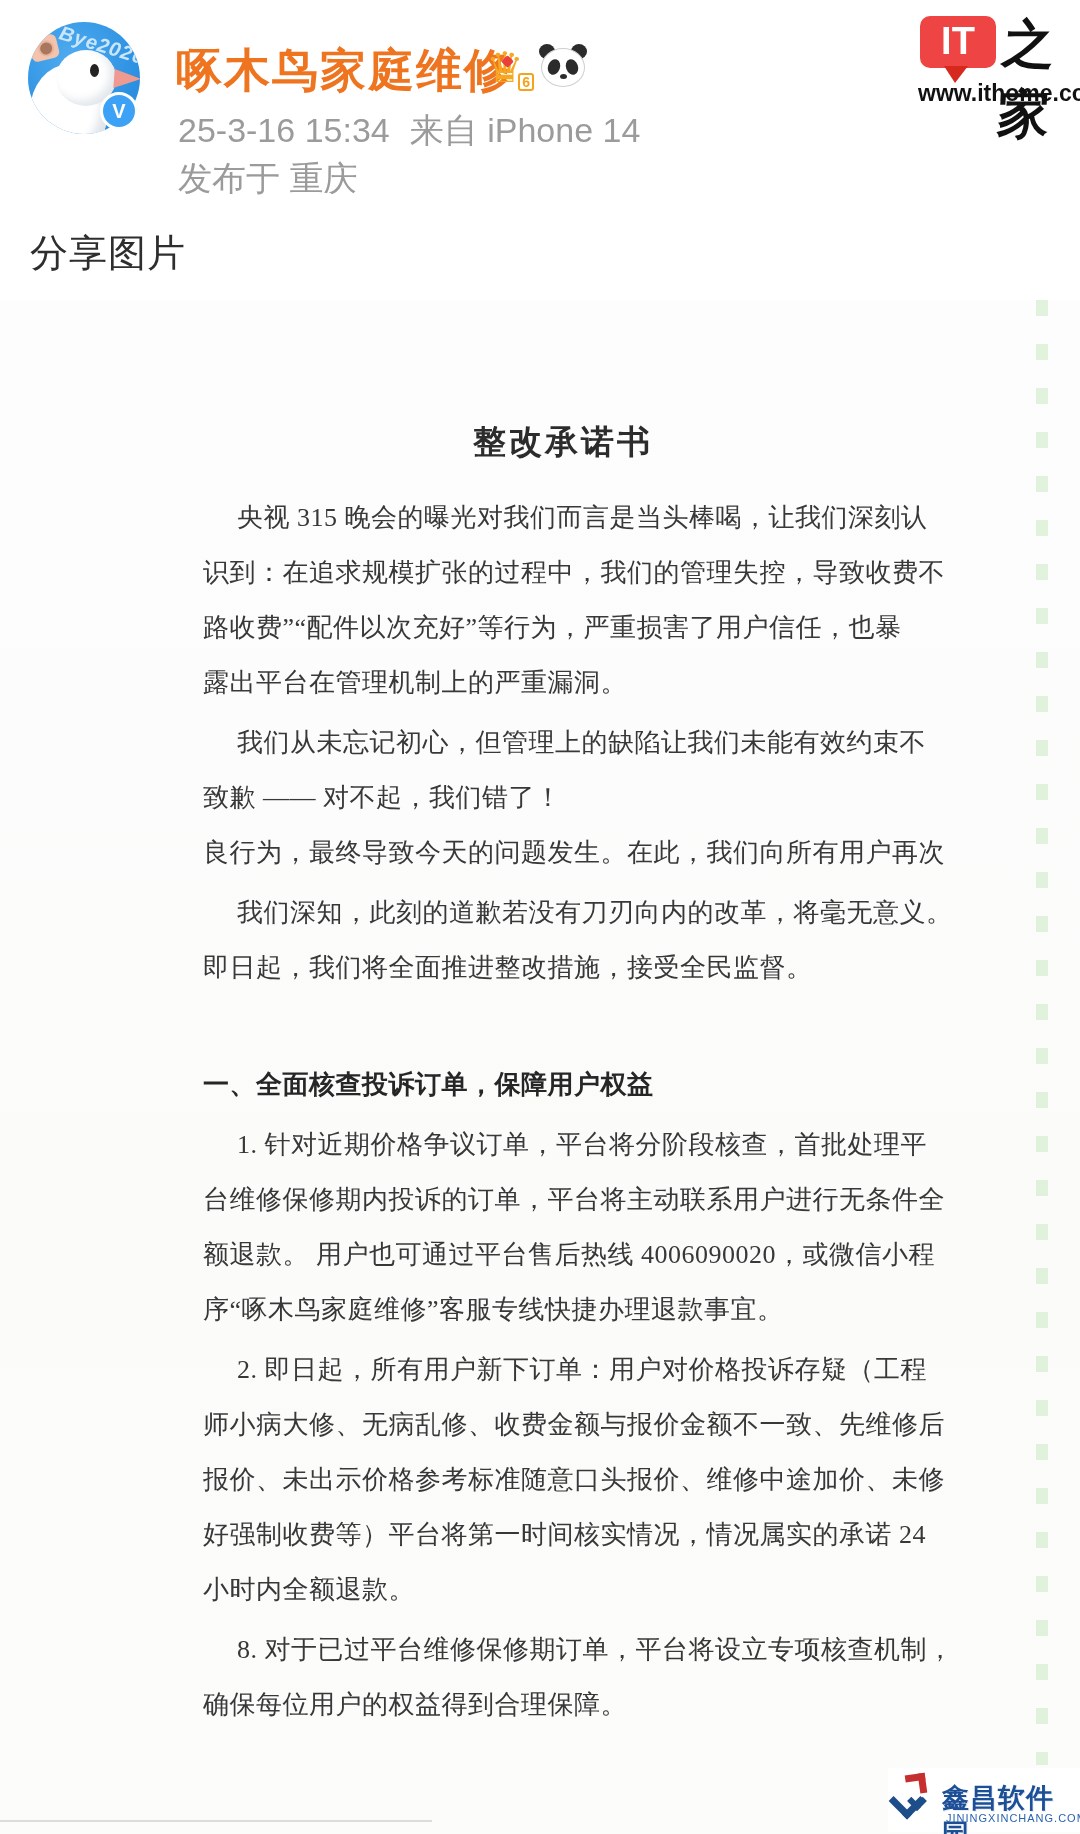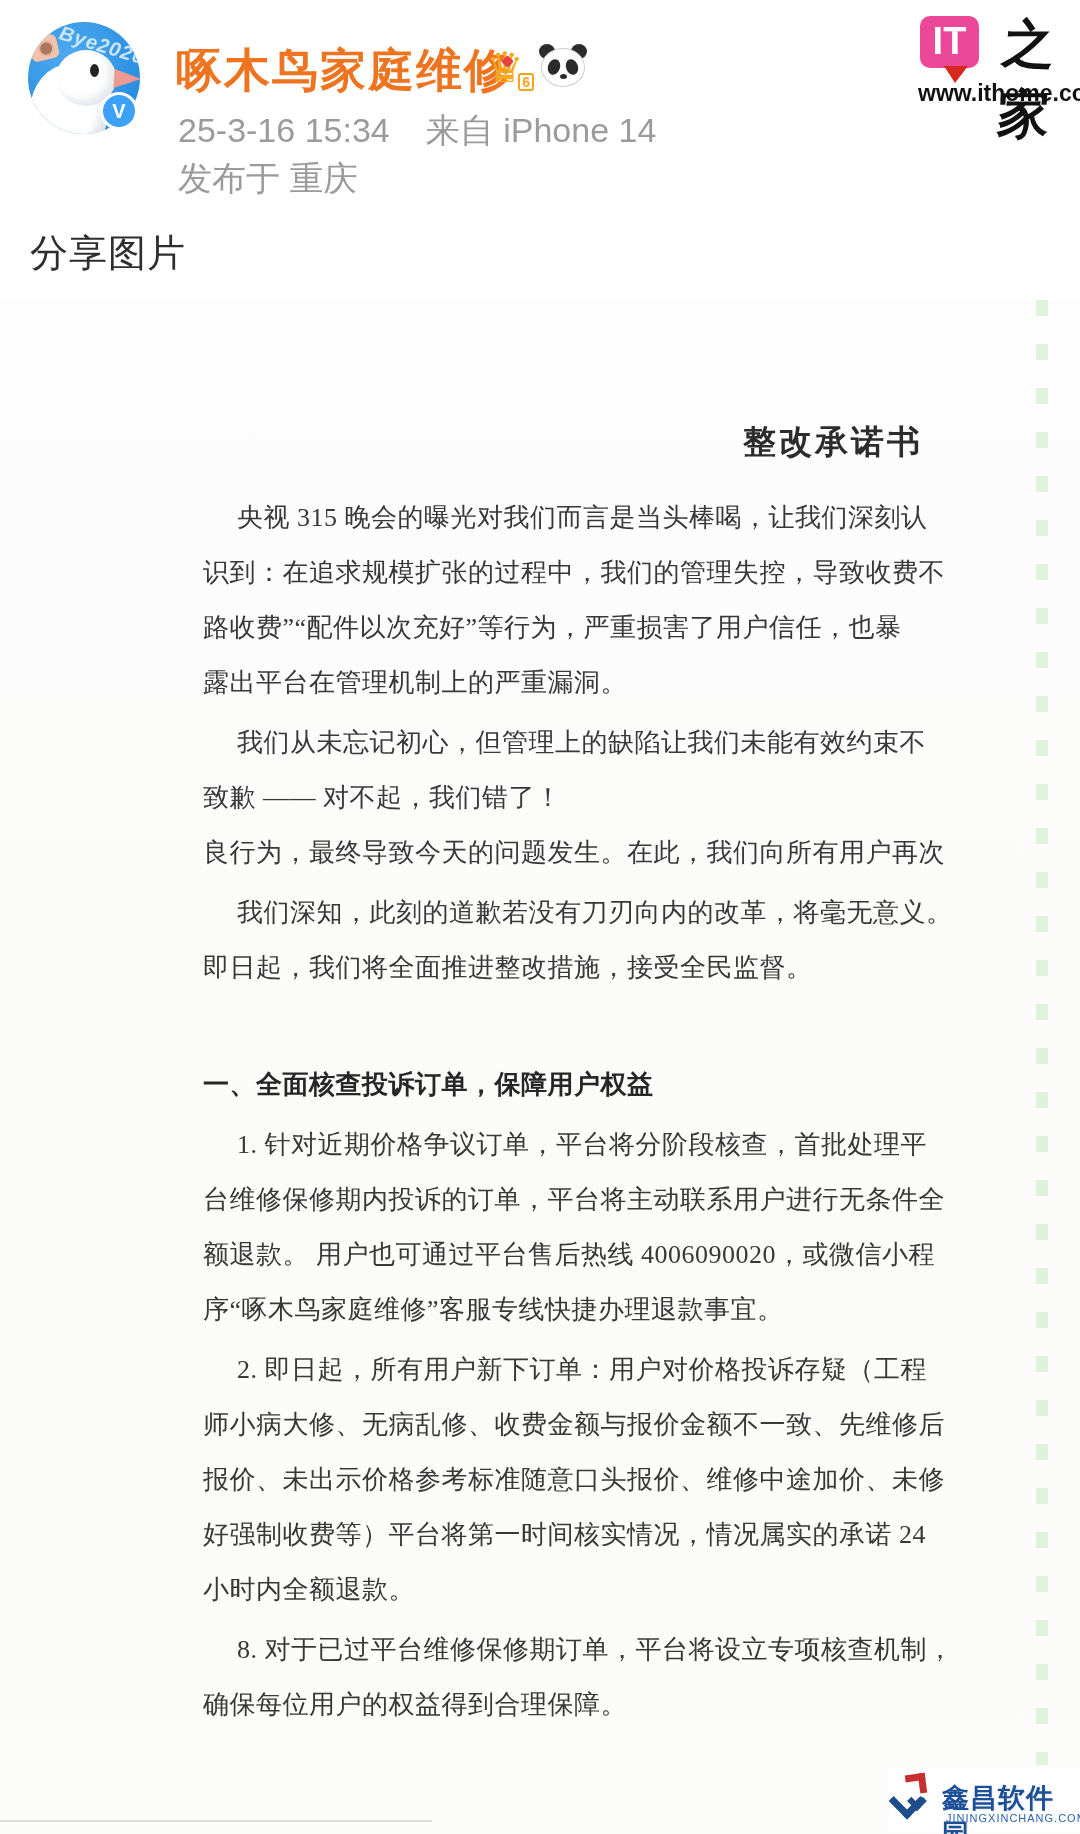--- a/index.html
+++ b/index.html
@@ -43,40 +43,40 @@
   .panda { left:540px; top:46px; width:46px; height:42px; }
   .p-ear { position:absolute; width:16px; height:15px; background:#2b2b2b; border-radius:50%; top:-2px; }
   .p-face{ position:absolute; top:2px; left:1px; width:44px; height:39px; background:#fff;
            border:1px solid #cfcfcf; border-radius:50%; }
   .p-eyeL,.p-eyeR { position:absolute; top:13px; width:12px; height:16px; background:#2b2b2b;
            border-radius:50%; }
   .p-nose{ position:absolute; top:28px; left:20px; width:7px; height:5px; background:#2b2b2b;
            border-radius:50%; }
 
   .meta1 { left:178px; top:108px; font-size:34px; color:#9b9b9b; }
-  .meta1 .src { margin-left:36px;text-align:right; }
+  .meta1 .src { margin-left:20px;text-align:right; }
   .meta2 { left:178px; top:156px; font-size:34px; color:#9b9b9b; }
 
-  .it-box { left:920px; top:16px; width:59px; height:52px; background:#ec4899; border-radius:10px;
+  .it-box { left:920px; top:16px; width:76px; height:52px; background:#ef4444; border-radius:10px;
             color:#fff; font-size:38px; font-weight:bold; text-align:center; line-height:50px; }
   .it-tail{ left:944px; top:66px; width:0; height:0; border-left:11px solid transparent;
             border-right:13px solid transparent; border-top:17px solid #d7281e; }
   .it-zhijia { left:1000px; top:10px; font-size:52px; font-weight:900; color:#111;
             font-family:"Liberation Serif","DejaVu Serif",serif; transform:skewX(-4deg); }
   .it-url { left:918px; top:80px; font-size:23px; font-weight:bold; color:#111; }
 
   .post-text { left:30px; top:228px; font-size:38px; color:#2e2e2e; letter-spacing:1px;text-align:right; }
 
   
   .doc-bg { left:0; top:300px; width:1080px; height:1534px;
             background:linear-gradient(180deg,#fdfdfd 0%,#fbfbfa 60%,#fcfcfb 100%); }
   .green-strip { left:1036px; top:300px; width:12px; height:1465px; opacity:.6;
             background:repeating-linear-gradient(180deg, rgba(186,228,176,.7) 0 16px,
             transparent 16px 44px); }
-  .doc-title { left:203px; top:420px; width:720px; text-align:right; font-size:33px;
+  .doc-title { left:203px; top:420px; width:720px; text-align:center; font-size:33px;
             font-weight:bold; color:#2c2c2c; letter-spacing:3px;
             font-family:"Liberation Serif","DejaVu Serif",serif; }
   .doc-body { left:203px; top:490px; width:760px; color:#383838; font-size:26px;
             font-family:"Liberation Serif","DejaVu Serif",serif; font-weight:500; }
   .dline { height:55px; line-height:55px; white-space:nowrap; letter-spacing:.5px; }
   .indent { text-indent:34px; }
   .gap-p { margin-top:5px; }
   .gap-s { margin-top:62px; }
   .dhead { font-weight:bold; color:#262626; }
   .doc-edge { left:0; top:1820px; width:432px; height:2px; background:#dcdcdc; }

